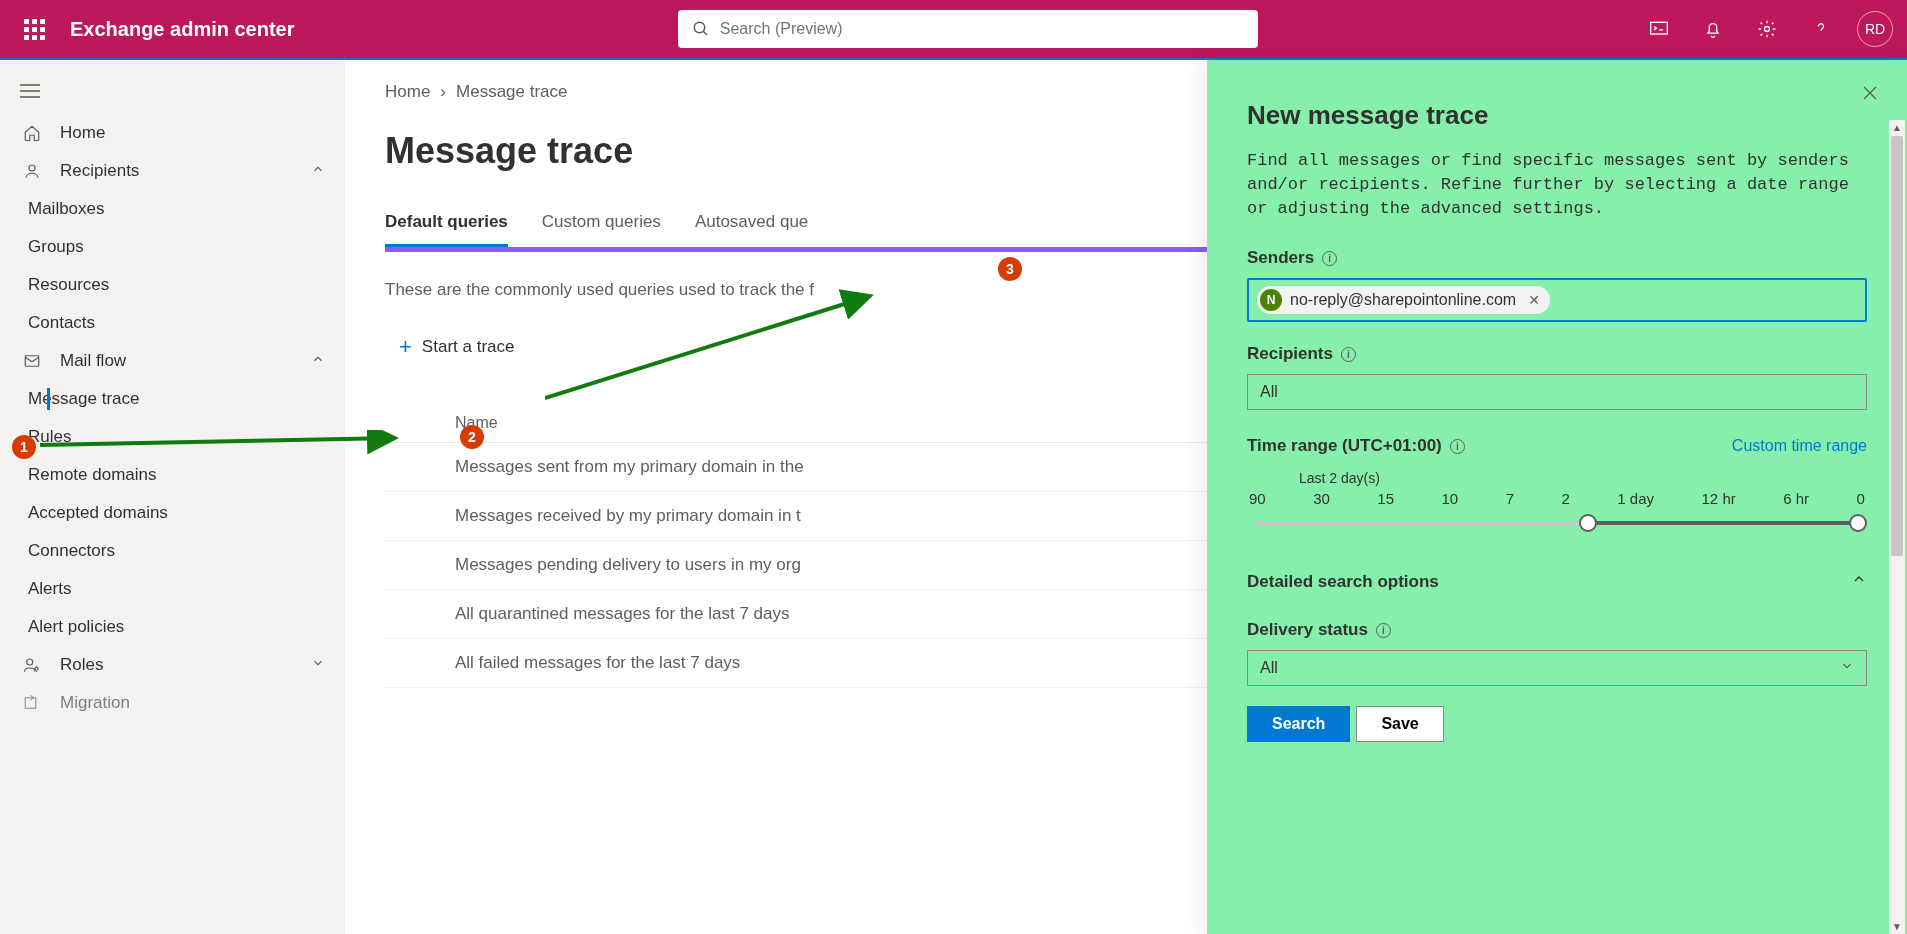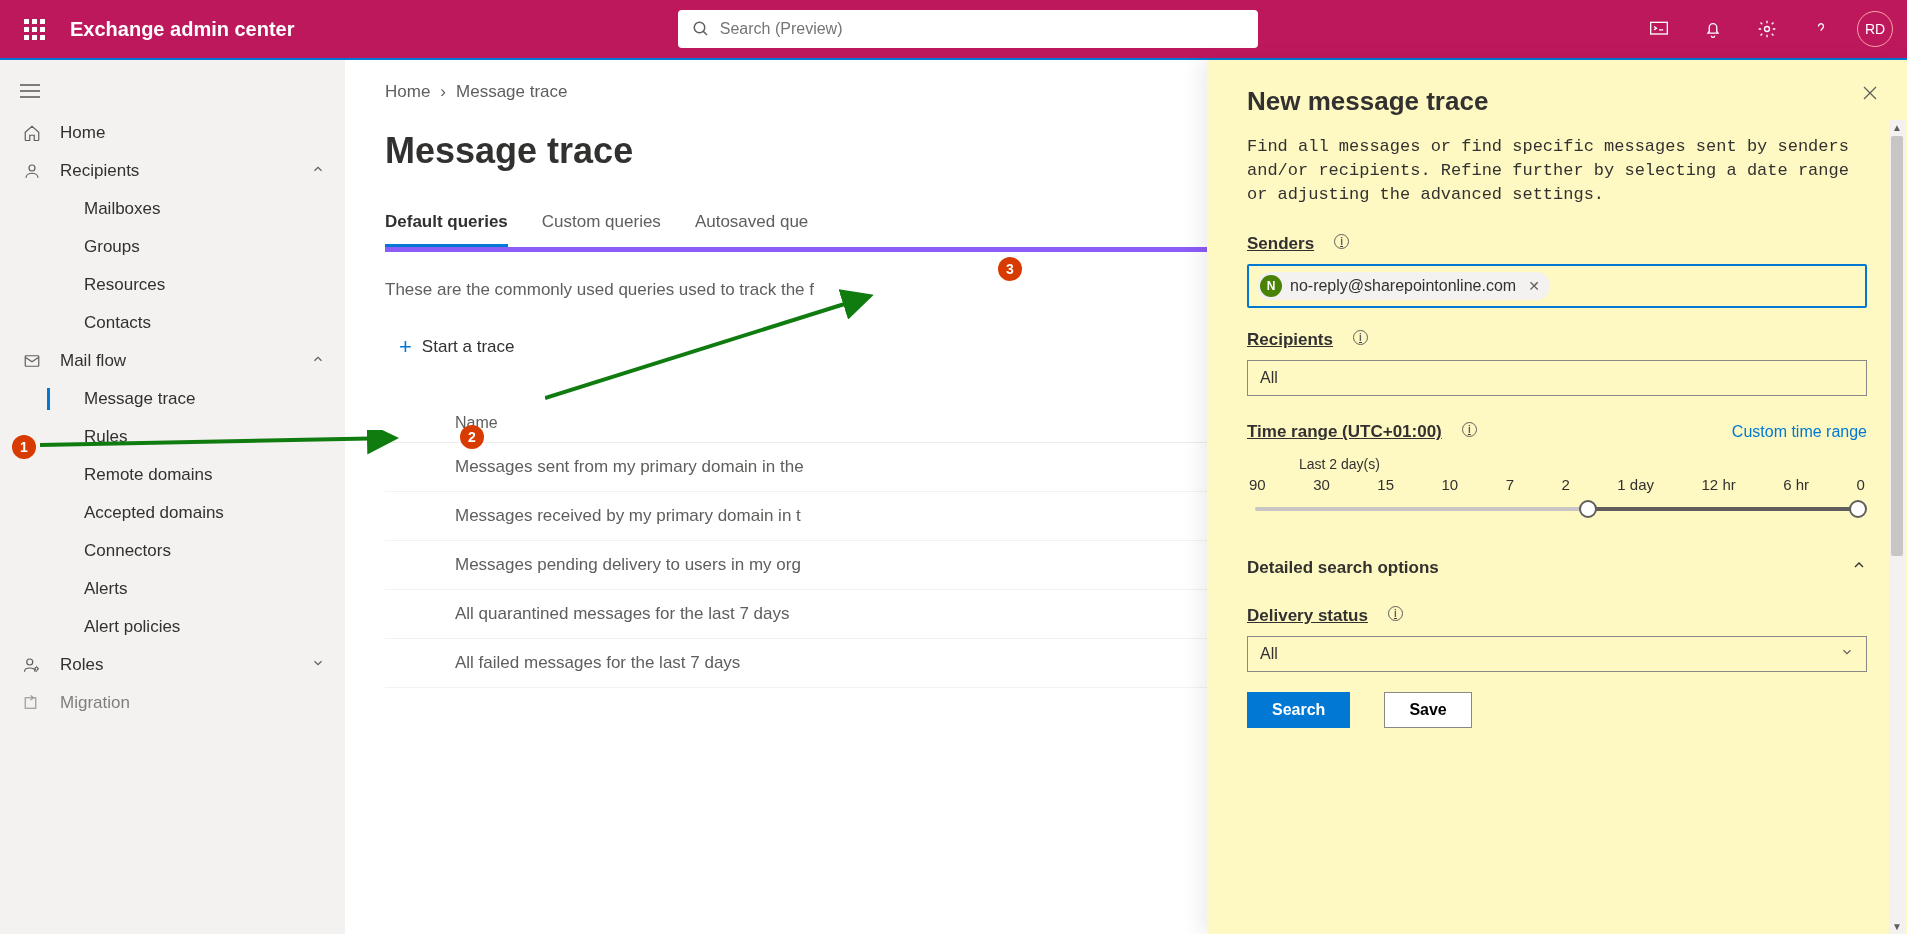--- a/index.html
+++ b/index.html
@@ -25,48 +25,48 @@
 
   .body-wrap { display:flex; height:calc(100vh - 60px); position:relative; }
   .sidebar { width:345px; background:#f3f2f1; padding-top:20px; overflow:auto; }
   .collapse-btn { padding:4px 20px 12px; }
   .nav-item, .nav-sub {
     display:flex; align-items:center; padding:9px 20px; font-size:17px;
     color:#323130; cursor:pointer; position:relative;
   }
   .nav-item .nav-icon, .nav-sub .nav-icon { width:24px; display:flex; justify-content:center; margin-right:16px; color:#605e5c; }
   .nav-item .chev { margin-left:auto; color:#605e5c; }
-  .nav-sub { padding-left:84px; }
+  .nav-sub { padding-left:28px; }
   .nav-sub.active { font-weight:400; }
   .nav-sub.active::before {
     content:''; position:absolute; left:47px; top:8px; bottom:8px; width:3px; background:#0078d4;
   }
 
   .main { flex:1; padding:22px 40px; overflow:auto; position:relative; }
   .breadcrumb { color:#605e5c; font-size:17px; display:flex; align-items:center; gap:10px; }
   .breadcrumb a { color:#605e5c; text-decoration:none; cursor:pointer; }
   .page-title { font-size:36px; font-weight:600; margin:28px 0 40px; color:#323130; }
   .tabs { display:flex; gap:34px; border-bottom:5px solid #8b5cf6; }
   .tab { padding:0 0 12px; font-size:17px; color:#605e5c; cursor:pointer; }
   .tab.active { color:#323130; font-weight:600; border-bottom:3px solid #0078d4; }
   .hint { margin:28px 0 34px; color:#605e5c; font-size:17px; }
   .start-trace { display:flex; align-items:center; gap:10px; font-size:17px; color:#323130; cursor:pointer; margin:0 0 44px 14px; }
   .plus-icon { color:#0078d4; font-size:22px; font-weight:300; }
   .table-head { padding:10px 0 10px 70px; color:#605e5c; font-size:16px; border-bottom:1px solid #edebe9; }
   .table-row { padding:14px 0 14px 70px; color:#605e5c; font-size:17px; border-bottom:1px solid #f3f2f1; cursor:pointer; }
 
   .panel {
     position:absolute; top:0; right:0; bottom:0; width:700px;
-    background:#fef9c3; box-shadow:-6px 0 20px rgba(0,0,0,0.08);
-    padding:26px 40px; overflow:auto;
+    background:#86efac; box-shadow:-6px 0 20px rgba(0,0,0,0.08);
+    padding:40px 40px; overflow:auto;
   }
   .panel-close { position:absolute; top:22px; right:28px; cursor:pointer; font-size:22px; color:#605e5c; }
   .panel h2 { font-size:26px; font-weight:700; margin-bottom:18px; }
   .panel .desc { font-size:17px; color:#323130; margin-bottom:28px; line-height:1.4;font-family:Liberation Mono, monospace; }
-  .field-label { font-size:17px; font-weight:700; display:flex; gap:20px; margin-bottom:10px;text-decoration:underline; }
+  .field-label { font-size:17px; font-weight:700; display:flex; align-items:center; gap:8px; margin-bottom:10px; }
   .info-icon { width:15px; height:15px; border:1px solid #605e5c; border-radius:50%; display:inline-flex; align-items:center; justify-content:center; font-size:10px; color:#605e5c; }
   .sender-box {
     border:2px solid #0078d4; border-radius:2px; padding:6px 8px; margin-bottom:22px;
     display:flex; align-items:center;
   }
   .chip {
     display:flex; align-items:center; gap:8px; background:#f3f2f1; border-radius:14px;
     padding:3px 10px 3px 3px;
   }
   .chip-avatar { width:22px; height:22px; border-radius:50%; background:#498205; color:#fff; display:flex; align-items:center; justify-content:center; font-size:12px; font-weight:600; }
@@ -78,21 +78,21 @@
   .time-row { display:flex; justify-content:space-between; align-items:center; margin-bottom:14px; }
   .custom-link { color:#0078d4; font-size:16px; cursor:pointer; }
   .slider-label { font-size:14px; color:#323130; margin-bottom:4px; padding-left:8px;margin-left:44px; }
   .ticks { display:flex; justify-content:space-between; font-size:15px; color:#323130; padding:0 2px; margin-bottom:6px; }
   .slider-track { position:relative; height:20px; margin-bottom:30px; }
   .track-bg { position:absolute; left:8px; right:8px; top:8px; height:4px; background:#c8c6c4; border-radius:2px; }
   .track-fill { position:absolute; top:8px; height:4px; background:#605e5c; border-radius:2px; }
   .thumb { position:absolute; top:1px; width:18px; height:18px; background:#fff; border:2px solid #605e5c; border-radius:50%; cursor:pointer; }
   .section-toggle { display:flex; justify-content:space-between; align-items:center; font-size:17px; font-weight:700; padding:8px 0; cursor:pointer; margin-bottom:20px; }
   .select-box { border:1px solid #8a8886; padding:8px 12px; font-size:16px; display:flex; justify-content:space-between; cursor:pointer; margin-bottom:20px; }
-  .btn-row { display:flex; gap:34px; }
+  .btn-row { display:flex; gap:6px; }
   .btn { padding:8px 24px; font-size:16px; font-weight:600; cursor:pointer; border:1px solid #8a8886; background:#fff; }
   .btn.primary { background:#0078d4; color:#fff; border-color:#0078d4; }
 
   .marker {
     position:absolute; width:24px; height:24px; border-radius:50%;
     background:#d83b01; color:#fff; font-size:14px; font-weight:700;
     display:flex; align-items:center; justify-content:center; z-index:50;
   }
   .arrow-svg { position:absolute; z-index:40; pointer-events:none; }
   .vscroll { position:absolute; right:2px; top:60px; bottom:0; width:16px; background:#f3f2f1; }

